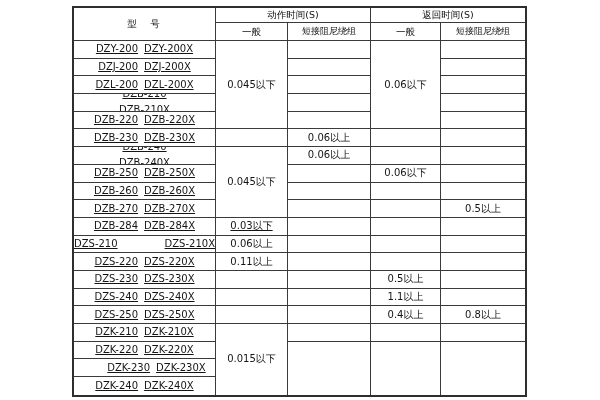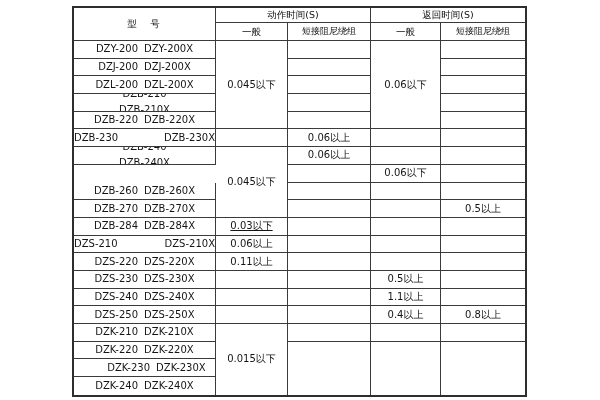--- a/index.html
+++ b/index.html
@@ -34,21 +34,21 @@
   .cell.no-r { border-right: none; }
   .cell.no-b { border-bottom: none; }
   .hdr { font-size: 9.5px; color: #111; }
   .h-model { grid-column: 1; grid-row: 1 / 3; letter-spacing: 2px; }
   .h-action { grid-column: 2 / 4; grid-row: 1; }
   .h-return { grid-column: 4 / 6; grid-row: 1; border-right: none; }
   .h-ag { grid-column: 2; grid-row: 2; }
   .h-as { grid-column: 3; grid-row: 2; font-size: 9px; }
   .h-rg { grid-column: 4; grid-row: 2; }
   .h-rs { grid-column: 5; grid-row: 2; border-right: none; font-size: 9px; }
-  .model-cell { gap: 6px; }
+  .model-cell { gap: 6px; text-decoration: underline; }
   .model-cell span { white-space: nowrap; }
   .val { color: #141414; }
 </style>
 </head>
 <body>
 
 <div id="canvas">
   <div id="spec-table">
     <div class="cell hdr h-model">型　号</div>
     <div class="cell hdr h-action">动作时间(S)</div>
@@ -70,27 +70,31 @@
         <span>DZL-200X</span>
       </div>
       <div class="cell val model-cell" style="grid-area: 6 / 1 / span 1; flex-direction: column;">
         <span>DZB-210</span>
         <span>DZB-210X</span>
       </div>
       <div class="cell val model-cell" style="grid-area: 7 / 1 / span 1; justify-content: center;">
         <span>DZB-220</span>
         <span>DZB-220X</span>
       </div>
-      <div class="cell val model-cell" style="grid-area: 8 / 1 / span 1; justify-content: space-between;">
+      <div class="cell val model-cell" style="grid-area: 8 / 1 / span 1;">
         <span>DZB-230</span>
         <span>DZB-230X</span>
       </div>
       <div class="cell val model-cell" style="grid-area: 9 / 1 / span 1; flex-direction: column;">
         <span>DZB-240</span>
         <span>DZB-240X</span>
+      </div>
+      <div class="cell val model-cell" style="grid-area: 10 / 1 / span 1;">
+        <span>DZB-250</span>
+        <span>DZB-250X</span>
       </div>
       <div class="cell val model-cell" style="grid-area: 11 / 1 / span 1;">
         <span>DZB-260</span>
         <span>DZB-260X</span>
       </div>
       <div class="cell val model-cell" style="grid-area: 12 / 1 / span 1;">
         <span>DZB-270</span>
         <span>DZB-270X</span>
       </div>
       <div class="cell val model-cell" style="grid-area: 13 / 1 / span 1;">

